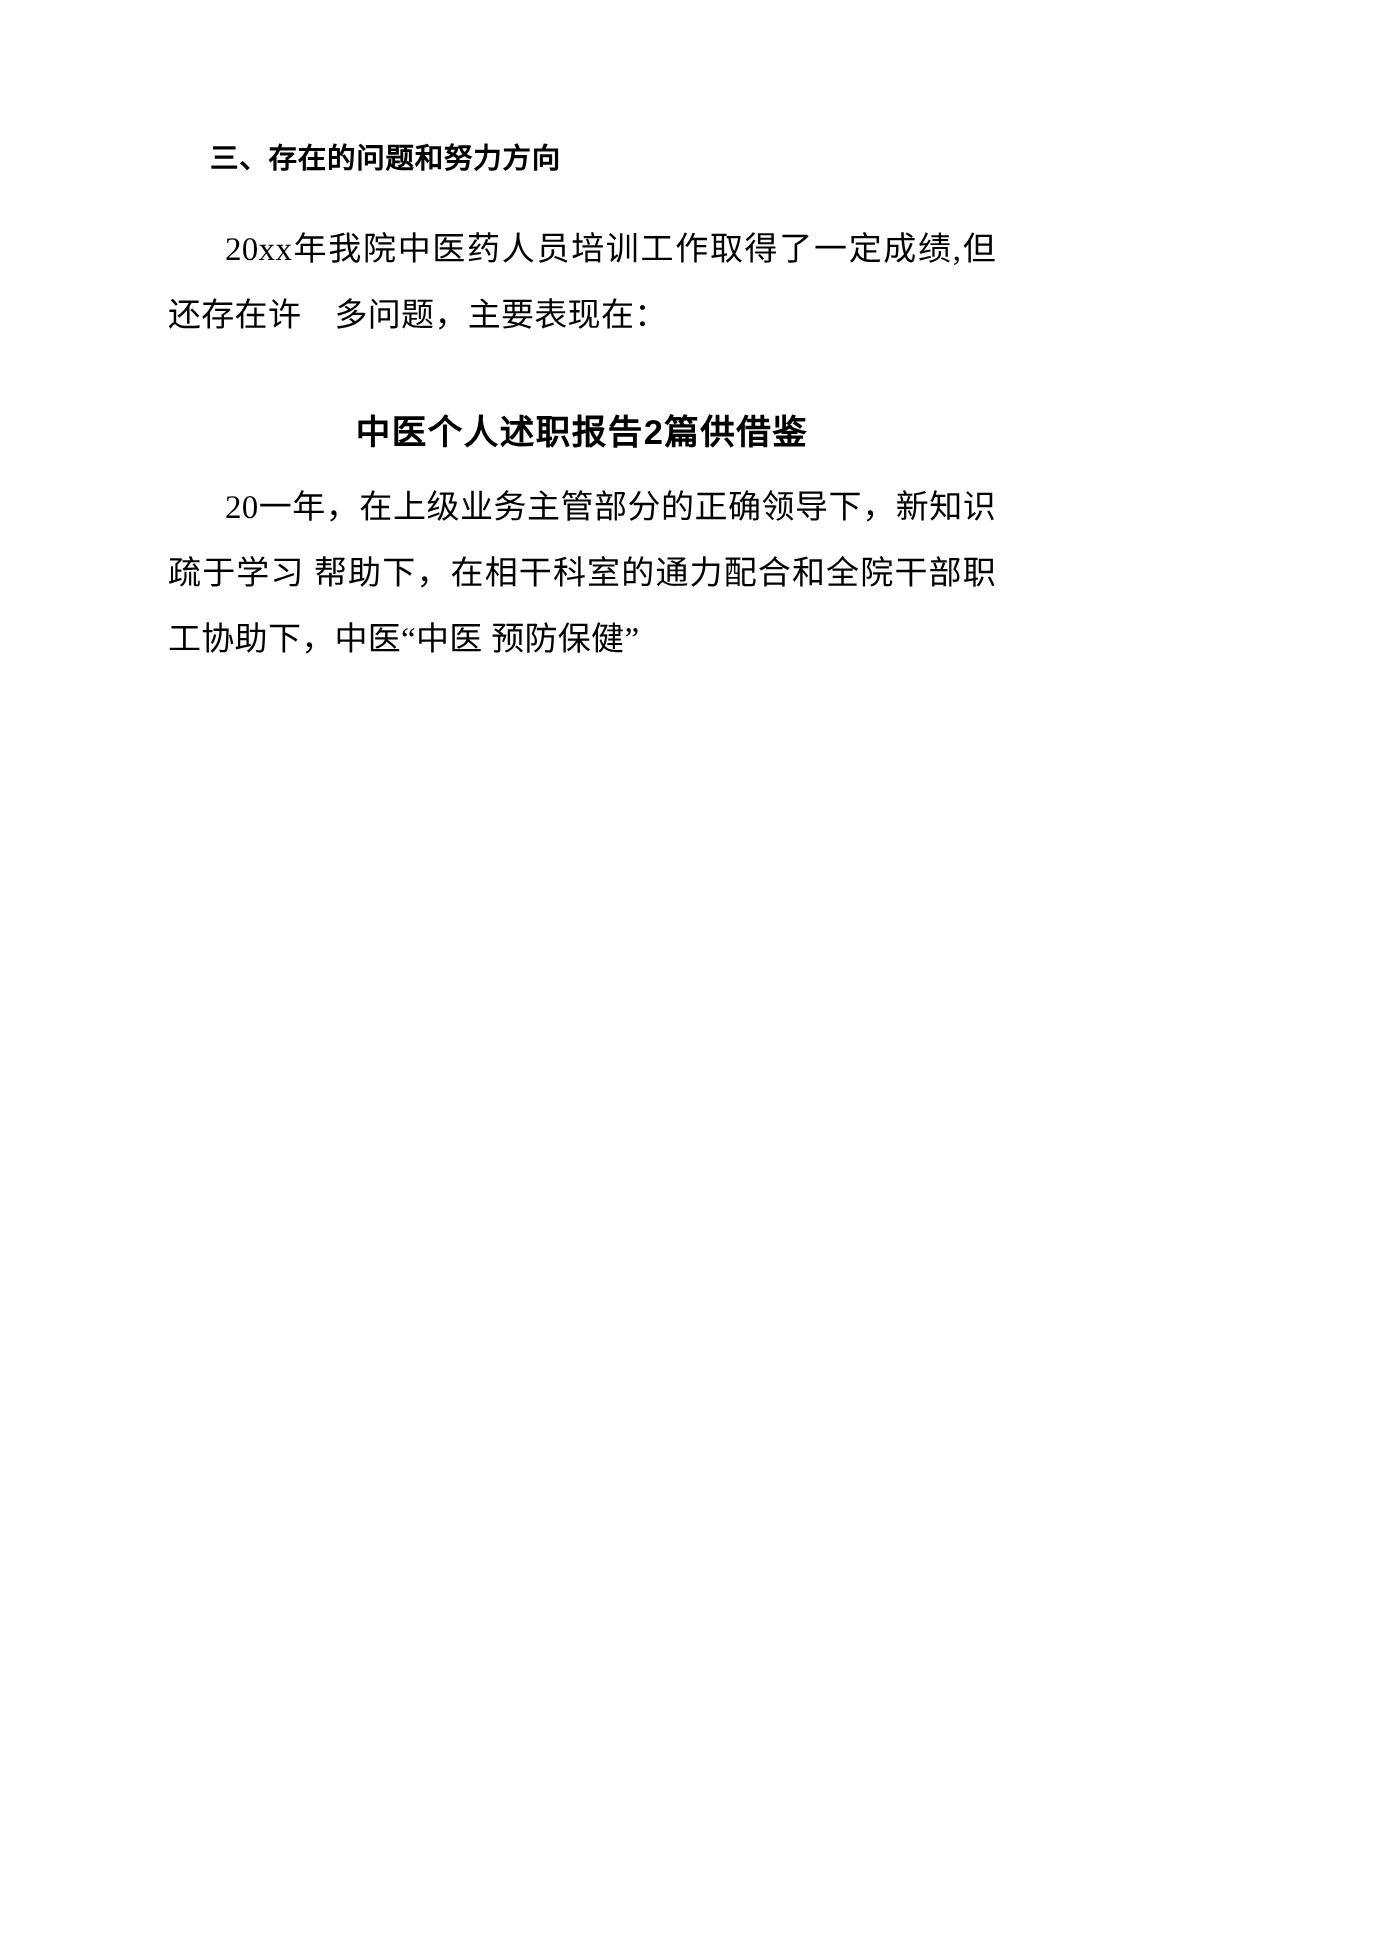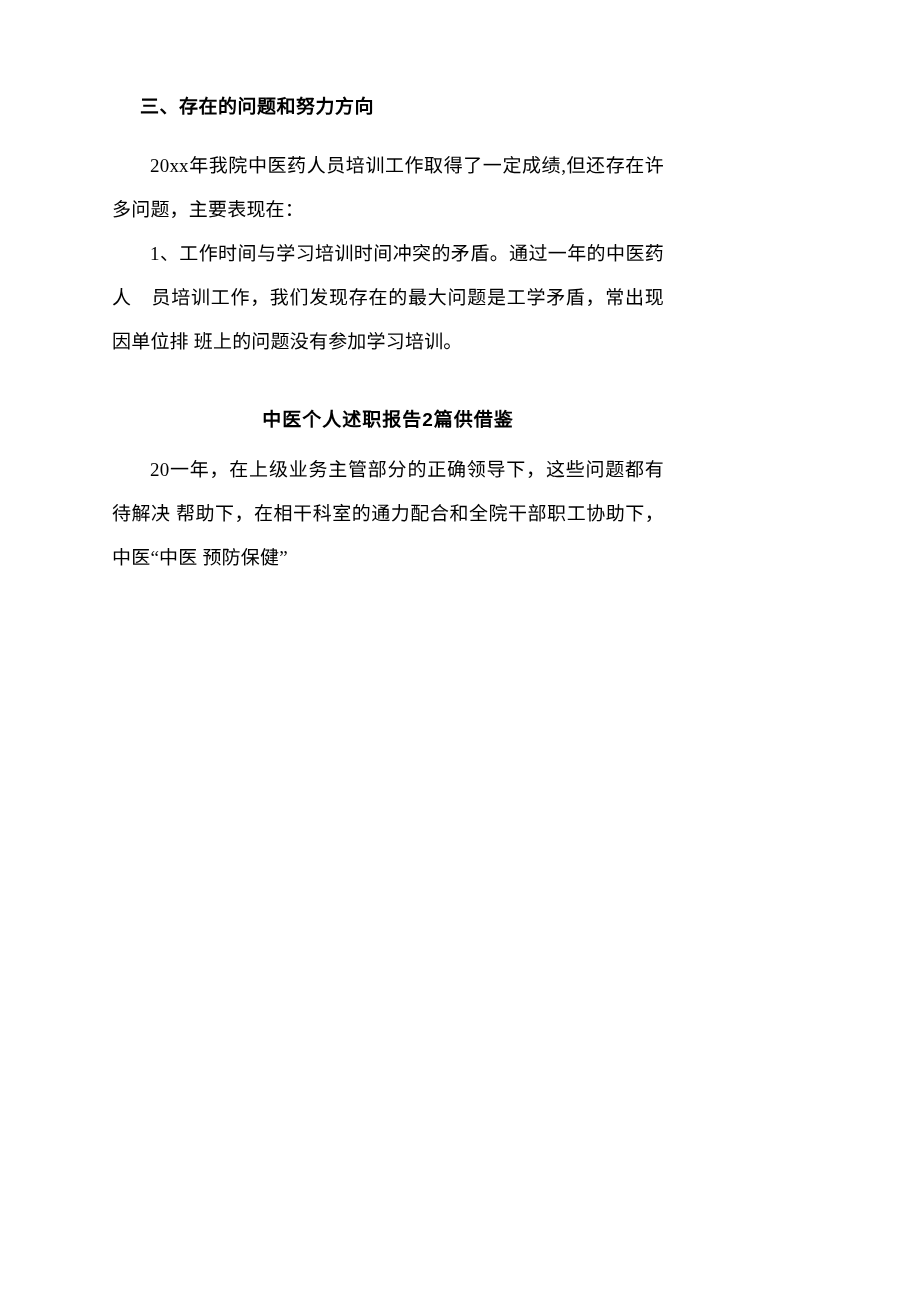--- a/index.html
+++ b/index.html
@@ -28,55 +28,54 @@
   h3.section-heading {
     font-family: "Liberation Sans", "DejaVu Sans", sans-serif;
     font-size: 19px;
     font-weight: bold;
     margin: 0 0 0 0;
     padding: 0 0 0 28px;
     line-height: 30px;
     letter-spacing: 0.5px;
   }
   p.para {
-    font-size: 19px;
+    font-size: 22px;
     line-height: 44px;
     margin: 0;
     padding: 0;
     text-indent: 38px;
     text-align: justify;
     text-justify: inter-ideograph;
     letter-spacing: 0.2px;
   }
   p.first-para {
     margin-top: 22px;
   }
   h2.doc-title {
     font-family: "Liberation Sans", "DejaVu Sans", sans-serif;
-    font-size: 19px;
+    font-size: 23px;
     font-weight: bold;
     text-align: center;
     margin: 34px 0 6px 0;
     padding: 0;
     line-height: 44px;
     letter-spacing: 1px;
   }
 </style>
 </head>
 <body>
 
 <div class="page">
   <div class="doc-body">
 
     <h3 class="section-heading">三、存在的问题和努力方向</h3>
 
     <p class="para first-para">20xx年我院中医药人员培训工作取得了一定成绩,但还存在许　多问题，主要表现在：</p>
 
-    <p class="para">1、工作时间与学习培训时间冲突的矛盾。通过一年的中医药人　员培训工作，我们发现存在的最大问题是工学矛盾，常出现因单位排 班上的问题没有参加学习培训。</p>
 
 
 
     <h2 class="doc-title">中医个人述职报告2篇供借鉴</h2>
 
-    <p class="para">20一年，在上级业务主管部分的正确领导下，这些问题都有待解决 帮助下，在相干科室的通力配合和全院干部职工协助下，中医“中医 预防保健”</p>
+    <p class="para">20一年，在上级业务主管部分的正确领导下，新知识疏于学习 帮助下，在相干科室的通力配合和全院干部职工协助下，中医“中医 预防保健”</p>
 
   </div>
 </div>
 
 </body></html>

